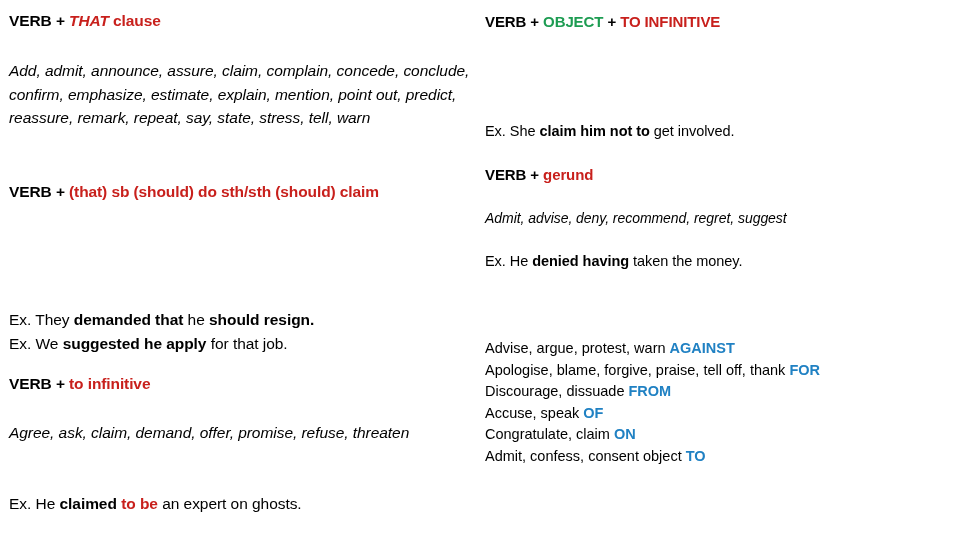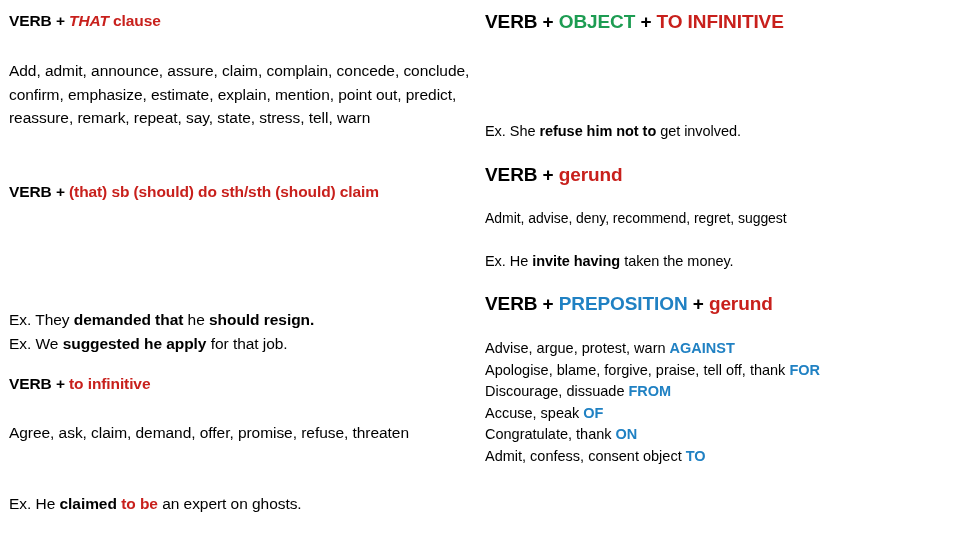--- a/index.html
+++ b/index.html
@@ -40,24 +40,25 @@
 
   
   .heading {
     font-weight: bold;
     font-size: 15.5px;
     line-height: 19px;
     letter-spacing: -0.1px;
     white-space: nowrap;
   }
   .heading.sm {
-    font-size: 19px;
+    font-size: 15px;
     line-height: 18px;
   }
   .verblist {
+    font-style: italic;
     font-size: 15.5px;
     line-height: 23.5px;
     letter-spacing: -0.05px;
   }
   .verblist.sm {
     font-size: 14px;
     line-height: 21px;
   }
   .example {
     font-size: 15.5px;
@@ -136,51 +137,48 @@
   </div>
 
   <div class="col col-right">
 
     <div class="heading sm p-r-h1">
       <span>VERB</span><span> + </span><span class="green">OBJECT</span><span> + </span><span class="red">TO INFINITIVE</span>
     </div>
 
 
     <div class="example sm p-r-ex1">
-      <span>Ex. She </span><span class="b">refuse him not to</span><span> get involved.</span>
+      <span>Ex. She </span><span class="b">claim him not to</span><span> get involved.</span>
     </div>
 
     <div class="heading sm p-r-h2">
       <span>VERB</span><span> + </span><span class="red">gerund</span>
     </div>
 
     <div class="verblist sm p-r-v2">Admit, advise, deny, recommend, regret, suggest</div>
 
     <div class="example sm p-r-ex2">
-      <span>Ex. He </span><span class="b">invite having</span><span> taken the money.</span>
+      <span>Ex. He </span><span class="b">denied having</span><span> taken the money.</span>
     </div>
 
-    <div class="heading sm p-r-h3">
-      <span>VERB</span><span> + </span><span class="blue">PREPOSITION</span><span> + </span><span class="red">gerund</span>
-    </div>
 
     <div class="prep-list p-r-list">
       <div>
         <span>Advise, argue, protest, warn </span><span class="b blue">AGAINST</span>
       </div>
       <div>
         <span>Apologise, blame, forgive, praise, tell off, thank </span><span class="b blue">FOR</span>
       </div>
       <div>
         <span>Discourage, dissuade </span><span class="b blue">FROM</span>
       </div>
       <div>
         <span>Accuse, speak </span><span class="b blue">OF</span>
       </div>
       <div>
-        <span>Congratulate, thank </span><span class="b blue">ON</span>
+        <span>Congratulate, claim </span><span class="b blue">ON</span>
       </div>
       <div>
         <span>Admit, confess, consent object </span><span class="b blue">TO</span>
       </div>
     </div>
   </div>
 </div>
 
 </body></html>

